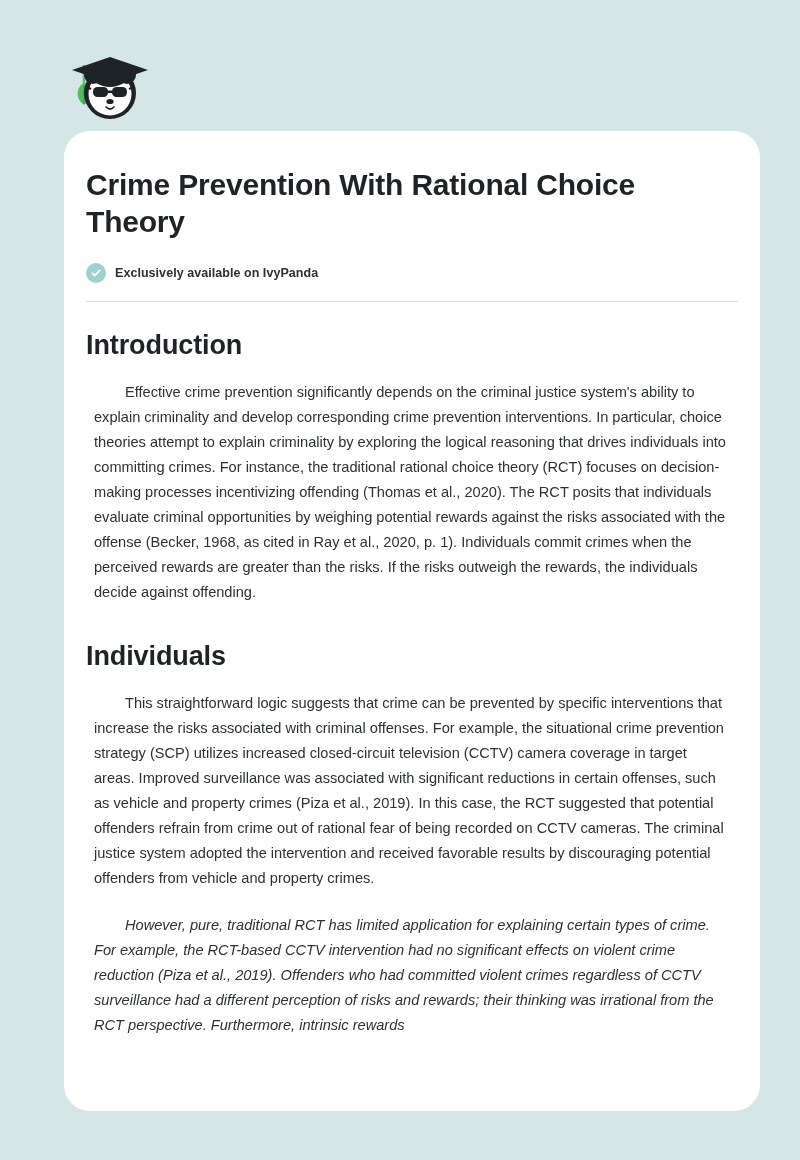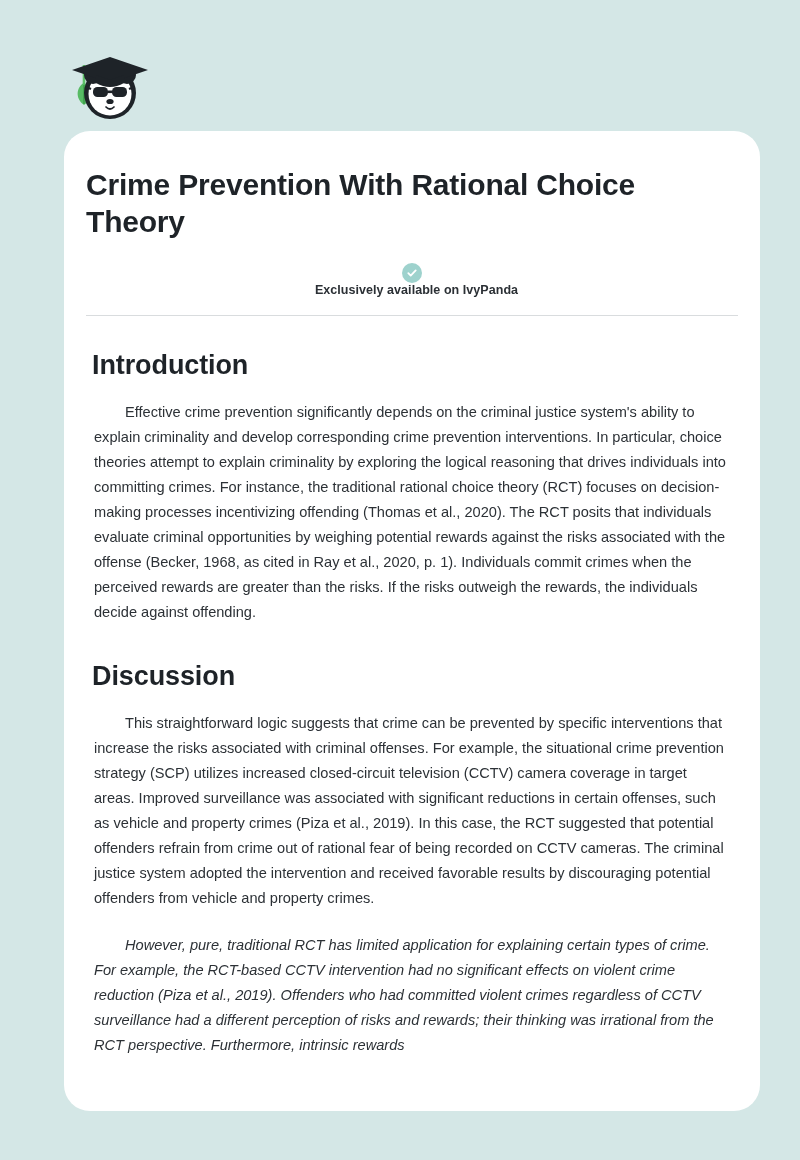--- a/index.html
+++ b/index.html
@@ -83,21 +83,20 @@
     line-height: 1.22;
     margin: 0;
     padding-top: 36px;
     letter-spacing: -0.2px;
   }
 
   .exclusive-row {
     display: flex;
     align-items: center;
     margin-top: 23px;
-    flex-direction: column;
   }
   .check-badge {
     width: 20px;
     height: 20px;
     border-radius: 50%;
     background: #9ed2cd;
     display: flex;
     align-items: center;
     justify-content: center;
     flex: none;
@@ -115,21 +114,21 @@
     height: 1px;
     background: #d9dcde;
     border: 0;
     margin: 18px 0 0 0;
   }
 
   .section-heading {
     font-size: 27px;
     font-weight: bold;
     color: #1e2328;
-    margin: 6px;
+    margin: 0;
     padding-top: 28px;
     letter-spacing: -0.1px;
   }
 
   .body-text {
     font-size: 14.6px;
     color: #2c3136;
     line-height: 25px;
     margin: 8px;
     padding-top: 11px;
@@ -186,18 +185,18 @@
         </svg>
       </span>
       <span class="exclusive-text">Exclusively available on IvyPanda</span>
     </div>
 
     <hr class="divider">
 
     <h2 class="section-heading">Introduction</h2>
     <p class="body-text">Effective crime prevention significantly depends on the criminal justice system's ability to explain criminality and develop corresponding crime prevention interventions. In particular, choice theories attempt to explain criminality by exploring the logical reasoning that drives individuals into committing crimes. For instance, the traditional rational choice theory (RCT) focuses on decision-making processes incentivizing offending (Thomas et al., 2020). The RCT posits that individuals evaluate criminal opportunities by weighing potential rewards against the risks associated with the offense (Becker, 1968, as cited in Ray et al., 2020, p. 1). Individuals commit crimes when the perceived rewards are greater than the risks. If the risks outweigh the rewards, the individuals decide against offending.</p>
 
-    <h2 class="section-heading">Discussion</h2>
+    <h2 class="section-heading">Individuals</h2>
     <p class="body-text">This straightforward logic suggests that crime can be prevented by specific interventions that increase the risks associated with criminal offenses. For example, the situational crime prevention strategy (SCP) utilizes increased closed-circuit television (CCTV) camera coverage in target areas. Improved surveillance was associated with significant reductions in certain offenses, such as vehicle and property crimes (Piza et al., 2019). In this case, the RCT suggested that potential offenders refrain from crime out of rational fear of being recorded on CCTV cameras. The criminal justice system adopted the intervention and received favorable results by discouraging potential offenders from vehicle and property crimes.</p>
     <p class="body-text">However, pure, traditional RCT has limited application for explaining certain types of crime. For example, the RCT-based CCTV intervention had no significant effects on violent crime reduction (Piza et al., 2019). Offenders who had committed violent crimes regardless of CCTV surveillance had a different perception of risks and rewards; their thinking was irrational from the RCT perspective. Furthermore, intrinsic rewards</p>
 
   </div>
 </div>
 
 </body></html>

